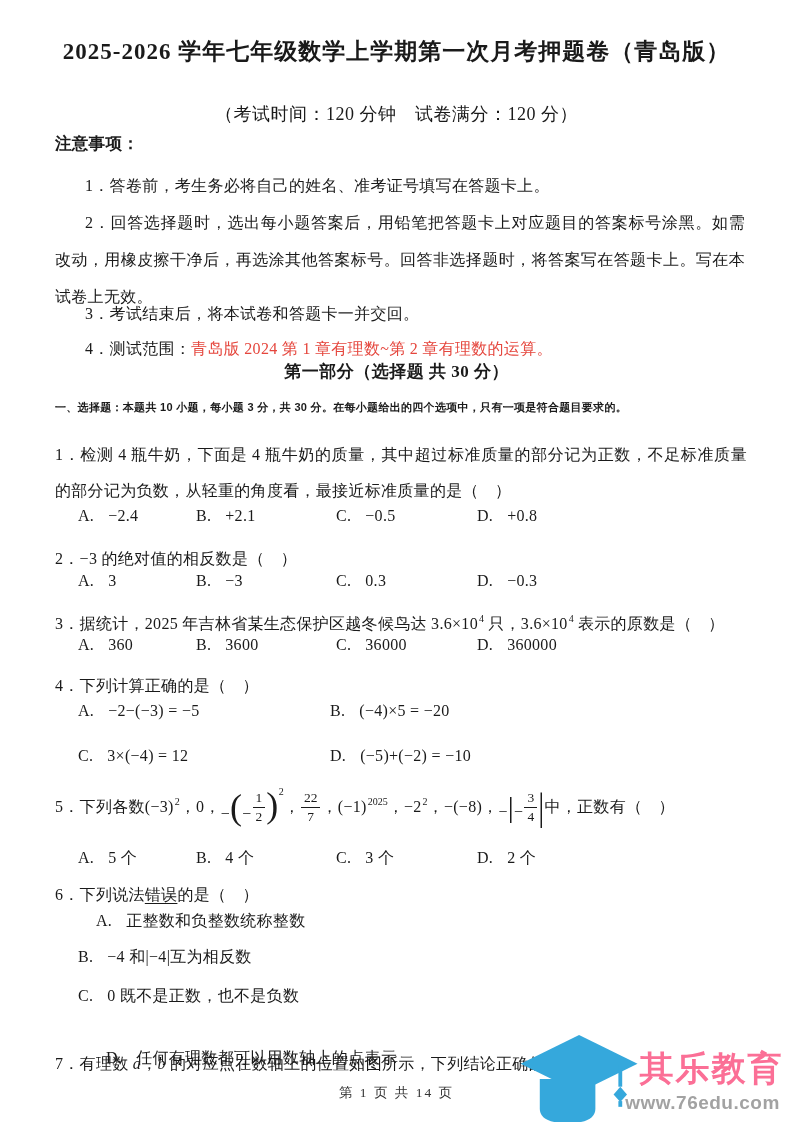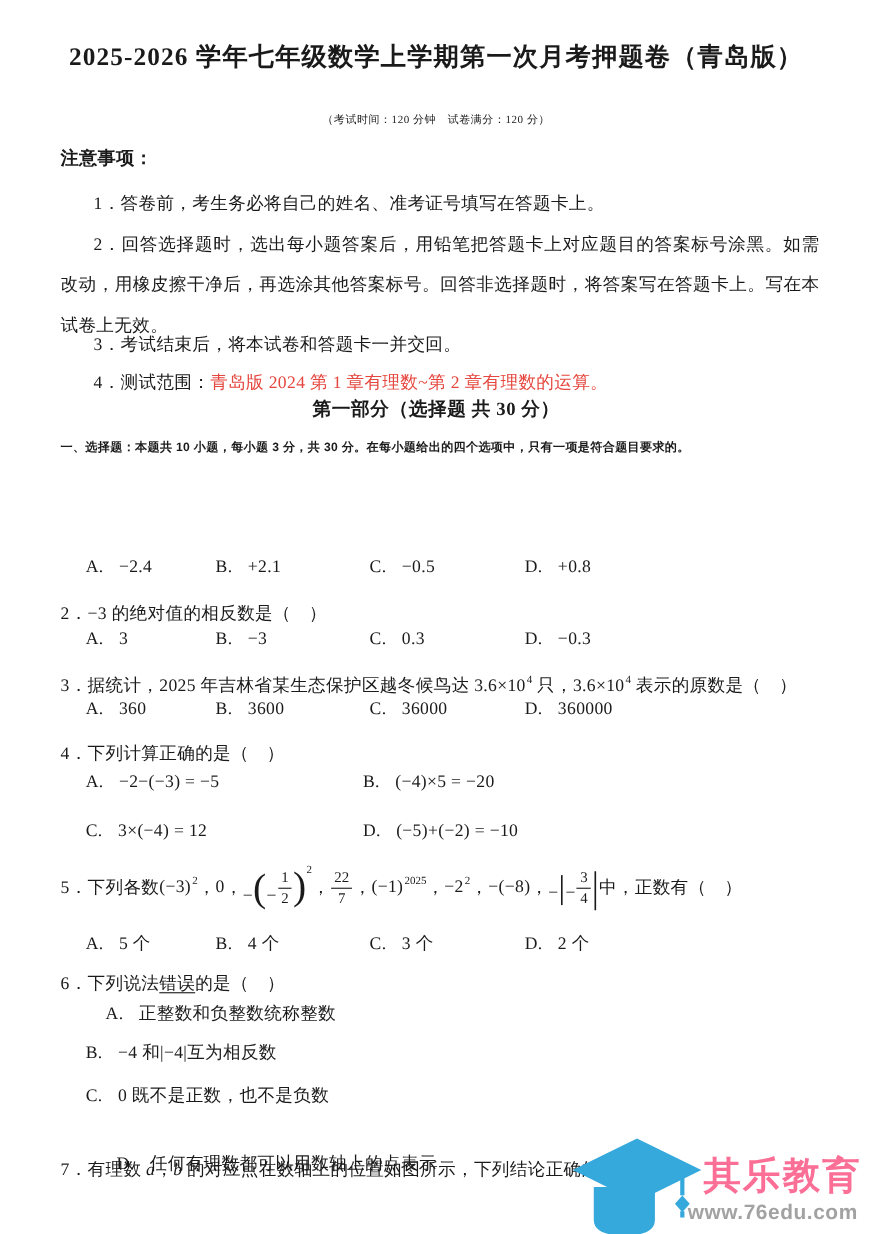--- a/index.html
+++ b/index.html
@@ -6,21 +6,21 @@
   .page {
     position:relative; width:793px; height:1122px; margin:0 auto;
     background:#ffffff; overflow:hidden;
     font-family:"Liberation Serif","DejaVu Serif",serif;
     color:#1a1a1a; font-size:16px; letter-spacing:0.3px;
   }
   .abs { position:absolute; }
   .center { left:0; right:0; text-align:center; }
 
   .title { top:36px; font-size:23px; font-weight:bold; letter-spacing:1px; }
-  .subtitle { top:102px; font-size:10px; letter-spacing:0.5px; }
+  .subtitle { top:102px; font-size:18px; letter-spacing:0.5px; }
 
   .hei { font-family:"Liberation Sans","DejaVu Sans",sans-serif; }
   .notice-head { top:133px; left:55px; font-weight:bold; font-size:16.5px; }
   .note { left:55px; width:690px; line-height:37px; text-align:justify; }
   .note.indent { text-indent:30px; }
   .n1 { top:167px; }
   .n2 { top:204px; }
   .n3 { top:295px; }
   .n4 { top:330px; }
   .red { color:#e5463d; }
@@ -94,20 +94,21 @@
 
   <div class="abs notice-head hei">注意事项：</div>
   <div class="abs note indent n1">1．答卷前，考生务必将自己的姓名、准考证号填写在答题卡上。</div>
   <div class="abs note indent n2">2．回答选择题时，选出每小题答案后，用铅笔把答题卡上对应题目的答案标号涂黑。如需改动，用橡皮擦干净后，再选涂其他答案标号。回答非选择题时，将答案写在答题卡上。写在本试卷上无效。</div>
   <div class="abs note indent n3">3．考试结束后，将本试卷和答题卡一并交回。</div>
   <div class="abs note indent n4"><span>4．测试范围：</span><span class="red">青岛版 2024 第 1 章有理数~第 2 章有理数的运算。</span></div>
 
   <div class="abs center part-head">第一部分（选择题 共 30 分）</div>
   <div class="abs intro hei">一、选择题：本题共 10 小题，每小题 3 分，共 30 分。在每小题给出的四个选项中，只有一项是符合题目要求的。</div>
 
+  <div class="abs stem q1s">1．检测 4 瓶牛奶，下面是 4 瓶牛奶的质量，其中超过标准质量的部分记为正数，不足标准质量的部分记为负数，从轻重的角度看，最接近标准质量的是（　）</div>
   <div class="abs opts4 o-q1">
     <span class="opt"><span class="olabel">A.</span><span>−2.4</span></span>
     <span class="opt"><span class="olabel">B.</span><span>+2.1</span></span>
     <span class="opt"><span class="olabel">C.</span><span>−0.5</span></span>
     <span class="opt"><span class="olabel">D.</span><span>+0.8</span></span>
   </div>
 
   <div class="abs stem q2s">2．−3 的绝对值的相反数是（　）</div>
   <div class="abs opts4 o-q2">
     <span class="opt"><span class="olabel">A.</span><span>3</span></span>
@@ -175,20 +176,21 @@
   </div>
 
   <div class="abs stem q6s"><span>6．下列说法</span><span class="uline">错误</span><span>的是（　）</span></div>
   <div class="abs optline q6a"><span class="olabel">A.</span><span>正整数和负整数统称整数</span></div>
   <div class="abs optline q6b"><span class="olabel">B.</span><span>−4 和|−4|互为相反数</span></div>
   <div class="abs optline q6c"><span class="olabel">C.</span><span>0 既不是正数，也不是负数</span></div>
   <div class="abs optline q6d"><span class="olabel">D.</span><span>任何有理数都可以用数轴上的点表示</span></div>
 
   <div class="abs stem q7s"><span>7．有理数 </span><span class="ital">a</span><span>，</span><span class="ital">b</span><span> 的对应点在数轴上的位置如图所示，下列结论正确的是（　）</span></div>
 
+  <div class="abs center footer">第 1 页 共 14 页</div>
 
   <svg class="abs logo-cap" viewBox="0 0 130 96" xmlns="http://www.w3.org/2000/svg">
     <polygon points="63,1 124,31 63,61 2,31" fill="#35a8dc"></polygon>
     <path d="M22 47 L80 47 L80 78 Q80 93 51 93 Q22 93 22 78 Z" fill="#35a8dc"></path>
     <rect x="104" y="33" width="4" height="22" fill="#35a8dc"></rect>
     <polygon points="106,55 113,63 106,71 99,63" fill="#35a8dc"></polygon>
     <rect x="104" y="70" width="4" height="6" fill="#35a8dc"></rect>
   </svg>
   <div class="abs brand-name">其乐教育</div>
   <div class="abs brand-url">www.76edu.com</div>

